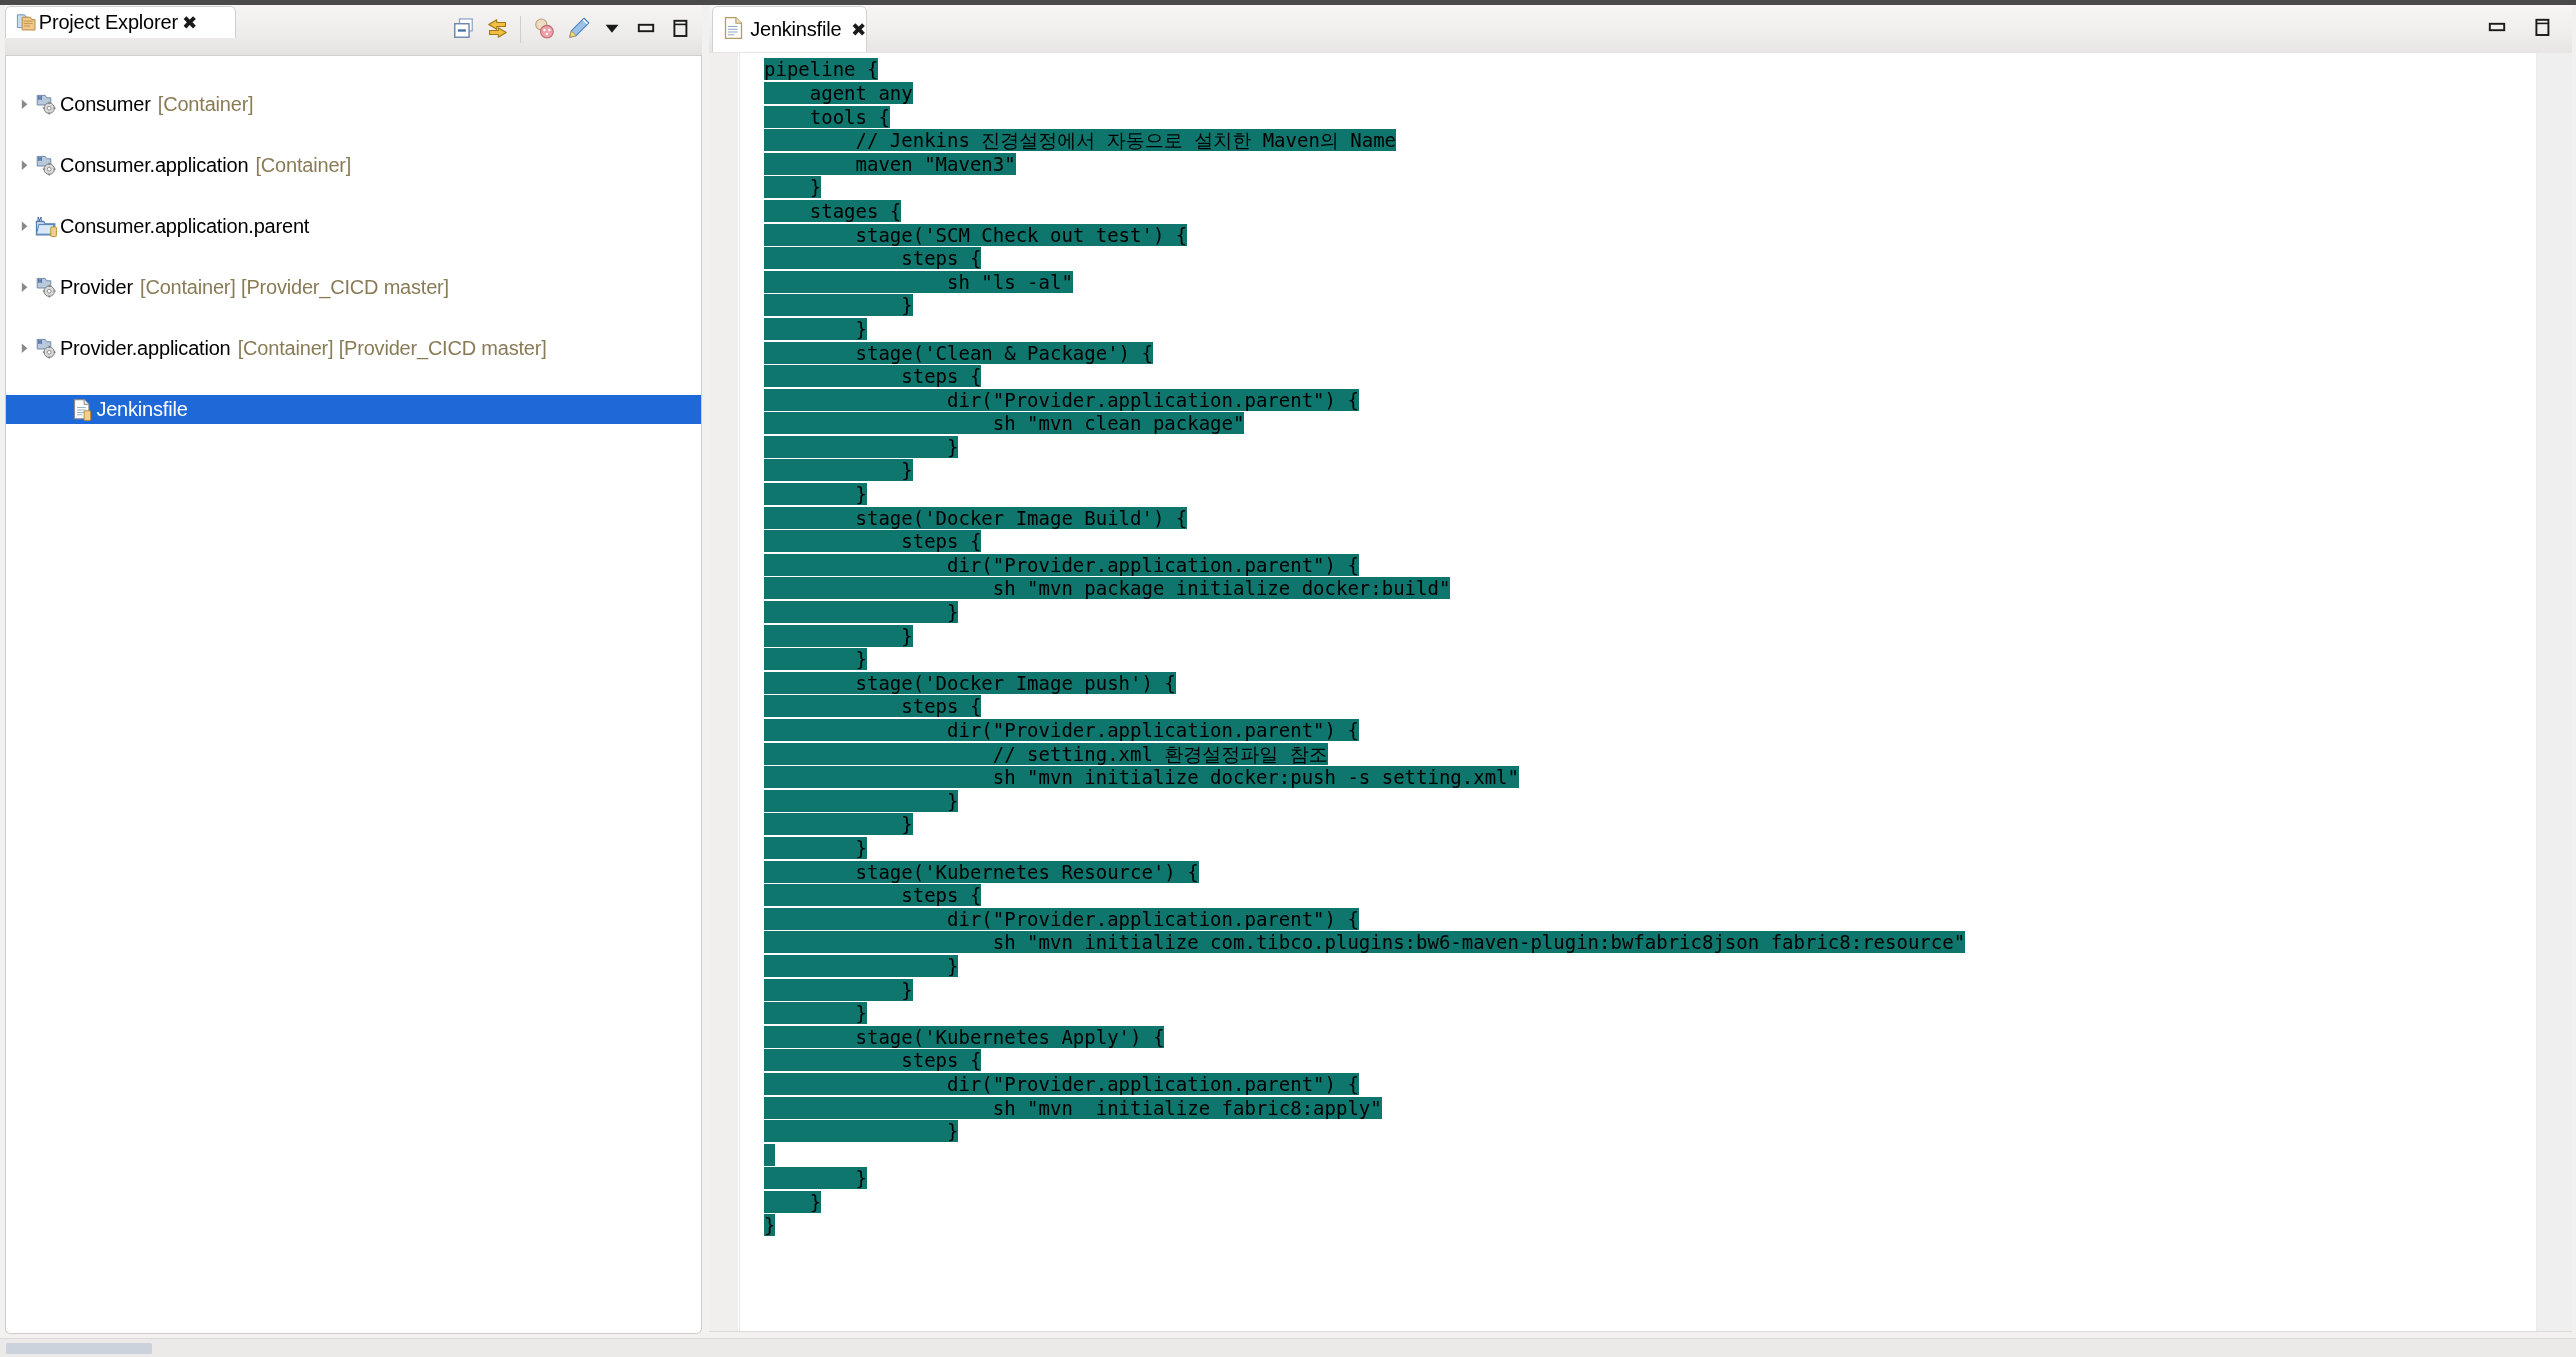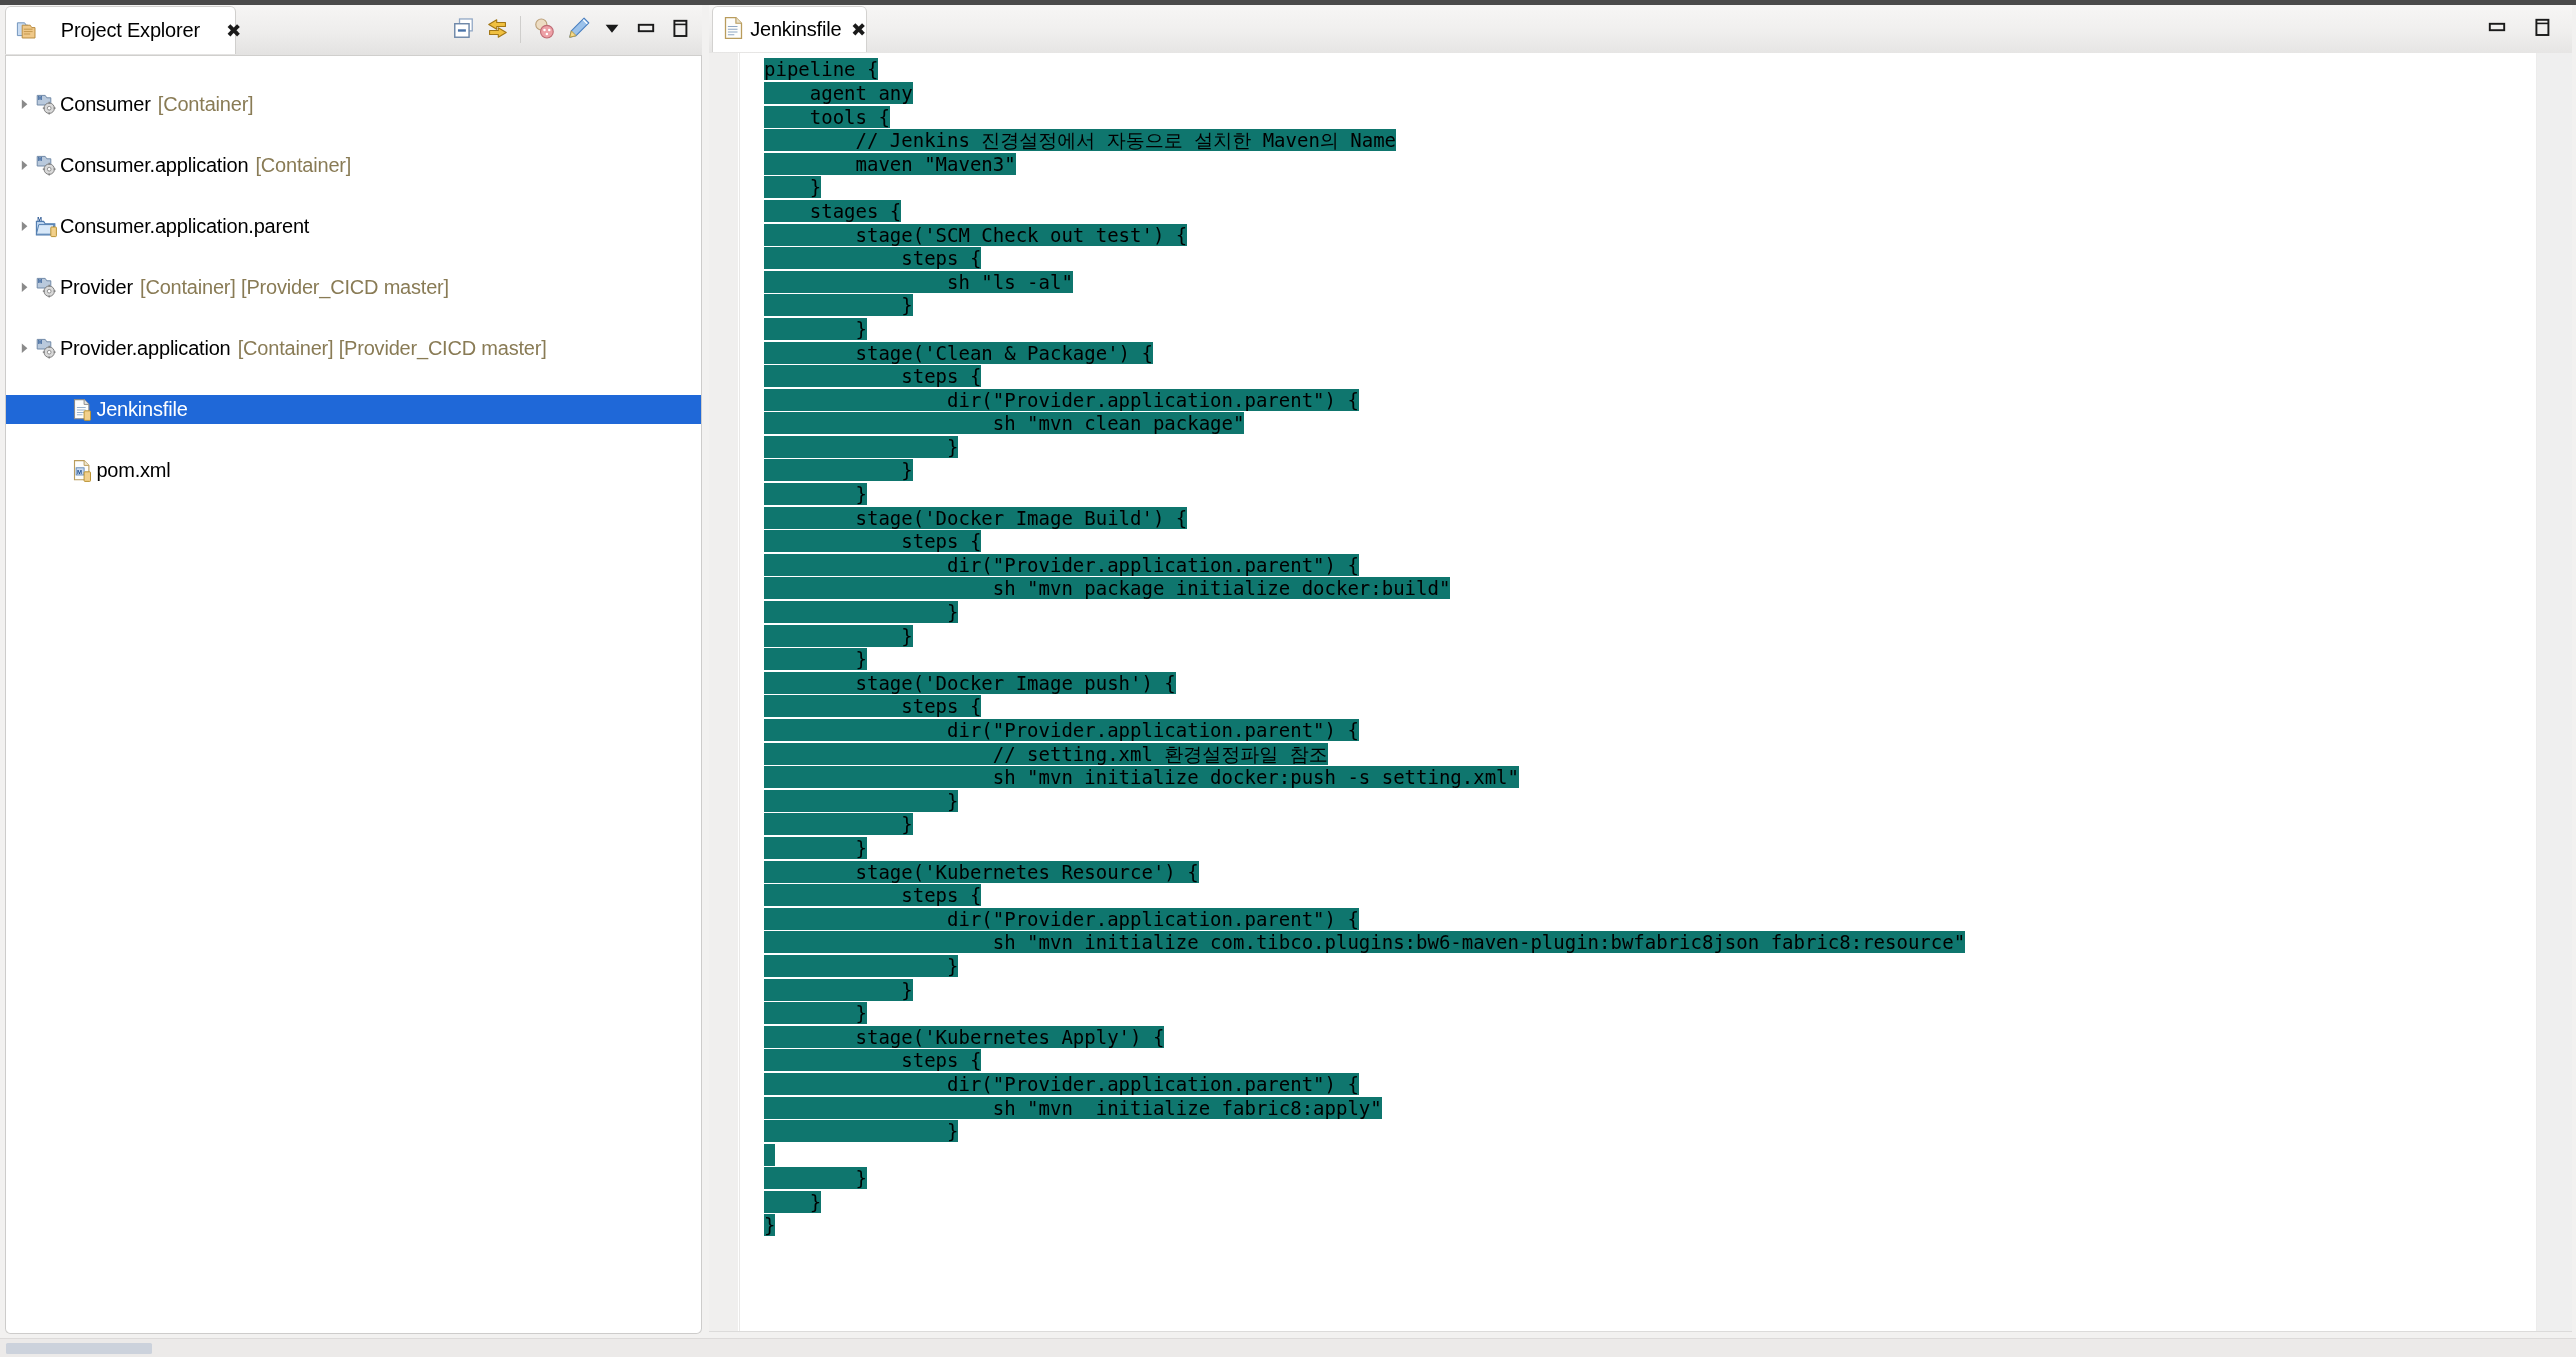--- a/index.html
+++ b/index.html
@@ -11,24 +11,24 @@
   }
   .workbench{position:relative;width:2576px;height:1358px;background:#f2f1f0;}
 
   
   .topstrip{position:absolute;left:0;top:0;width:2576px;height:4.8px;background:#4a4a4a;}
 
   
   .leftview{position:absolute;left:4.8px;top:4.8px;width:697px;height:1330px;}
   .lv-tabstrip{position:relative;height:50px;
     background:linear-gradient(to bottom,#f6f5f4 0%,#eeedec 55%,#e3e2e1 100%);}
-  .lv-tab{position:absolute;left:0;top:1.6px;width:231px;height:48px;
+  .lv-tab{position:absolute;left:0;top:1.6px;width:231px;height:32px;
     background:#ffffff;border:0.8px solid #d0cfcd;border-bottom:none;
     border-radius:5.6px 5.6px 0 0;box-sizing:border-box;
-    display:flex;align-items:center;padding-left:9.6px;gap:23px;}
+    display:flex;align-items:center;padding-left:9.6px;gap:1px;}
   .lv-tab-title{font-size:20px;color:#000;white-space:nowrap;letter-spacing:-0.2px;}
   .lv-close{font-size:18.4px;color:#1a1a1a;line-height:1;margin-left:3.2px;}
   .lv-toolbar{position:absolute;right:4.8px;top:0;height:50px;display:flex;align-items:center;gap:0px;}
   .tbtn{width:34px;height:34px;display:flex;align-items:center;justify-content:center;cursor:default;}
   .tsep{width:1.6px;height:27px;background:#cfcecc;margin:0 5.6px;}
 
   .lv-body{position:relative;height:1279px;background:#ffffff;
     border:0.8px solid #cdcccb;border-top:0.8px solid #d0cfcd;box-sizing:border-box;
     border-radius:0 0 5.6px 5.6px;overflow:hidden;}
 
@@ -276,33 +276,20 @@
             <span class="ticon">
               <svg width="21" height="24" viewBox="0 0 26 30">
                 <path d="M3 2 h12 l6 6 v18 H3 Z" fill="#fdfdfb" stroke="#8b8b8b" stroke-width="1.4"></path>
                 <path d="M15 2 v6 h6" fill="#e7e7e3" stroke="#8b8b8b" stroke-width="1.2"></path>
                 <path d="M6 12 h11 M6 15 h11 M6 18 h11 M6 21 h7" stroke="#9ab2cc" stroke-width="1.3"></path>
                 <rect x="15" y="16" width="8" height="12" rx="1" fill="#f2d08b" stroke="#b8902f" stroke-width="1.2"></rect>
               </svg>
             </span>
             <span class="tlabel">Jenkinsfile</span>
           </div>
-          <div class="trow ind2">
-            <span class="twist"></span>
-            <span class="ticon">
-              <svg width="21" height="24" viewBox="0 0 26 30">
-                <path d="M3 2 h12 l6 6 v18 H3 Z" fill="#fdfdfb" stroke="#b99c5c" stroke-width="1.4"></path>
-                <path d="M15 2 v6 h6" fill="#eee6cf" stroke="#b99c5c" stroke-width="1.2"></path>
-                <rect x="5" y="11" width="10" height="9" fill="#c6d8ef" stroke="#4e7bae" stroke-width="1"></rect>
-                <text x="6" y="18.5" font-size="7.5" fill="#1c4b8b" font-family="sans-serif" font-weight="bold">M</text>
-                <rect x="15" y="16" width="8" height="12" rx="1" fill="#f2d08b" stroke="#b8902f" stroke-width="1.2"></rect>
-              </svg>
-            </span>
-            <span class="tlabel">pom.xml</span>
-          </div>
         </div>
     </div>
 
     <div class="lv-hscroll">
       <div class="thumb"></div>
     </div>
   </div>
 
   <div class="editor">
 

